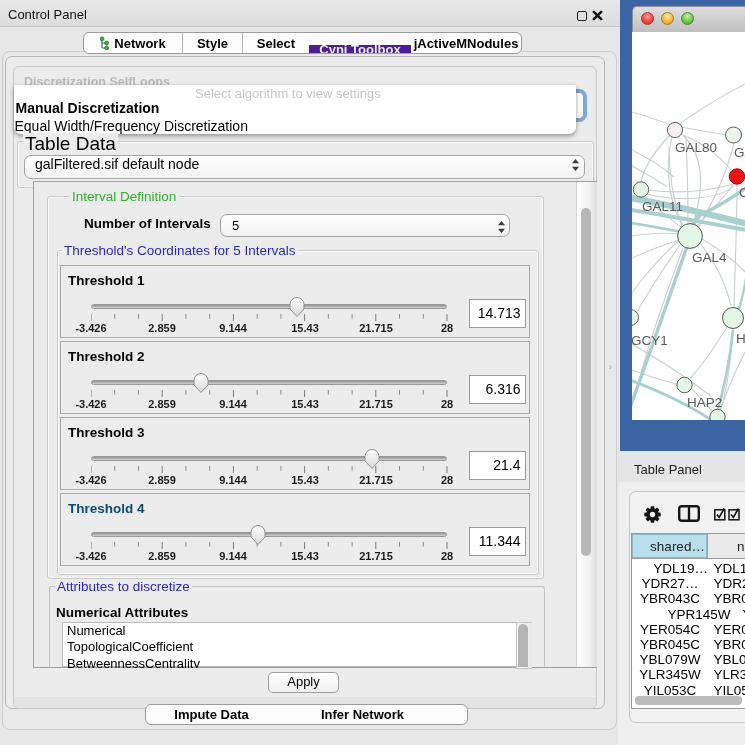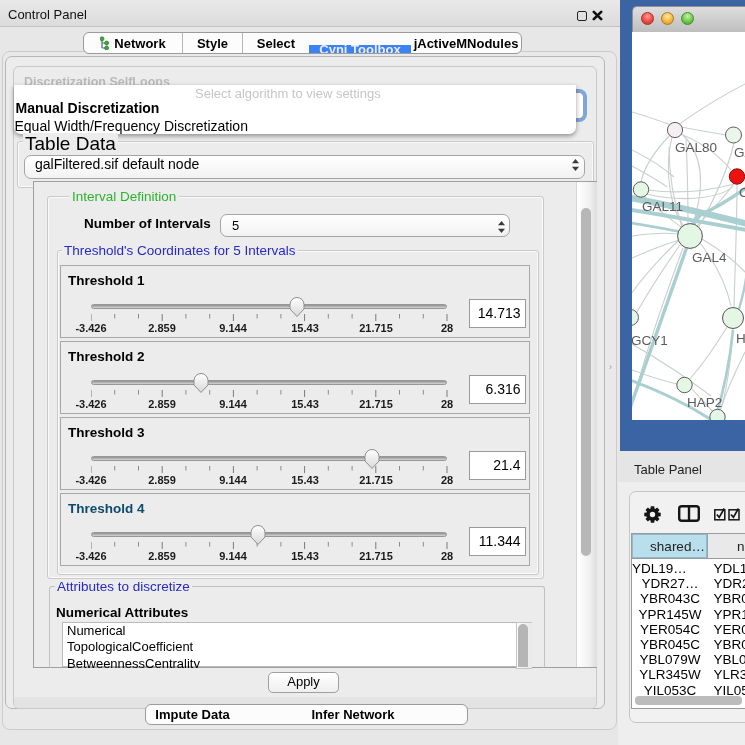--- a/index.html
+++ b/index.html
@@ -28,21 +28,21 @@
   <div style="width:99px;display:flex;align-items:center;justify-content:center;border-right:1px solid #b5b5b5;box-sizing:border-box;">
     <svg width="9" height="14" viewBox="0 0 9 14" style="margin-right:5px;">
         <path d="M2 3 L2 12 M2 7 L6.5 7 M2 12 L6.5 12" stroke="#5a6b80" stroke-width="1.2" fill="none"></path>
         <circle cx="2" cy="2.8" r="2" fill="#3fa53f" stroke="#2d7a2d" stroke-width="0.7"></circle>
         <circle cx="6.6" cy="7" r="2" fill="#3fa53f" stroke="#2d7a2d" stroke-width="0.7"></circle>
         <circle cx="6.6" cy="12" r="2" fill="#3fa53f" stroke="#2d7a2d" stroke-width="0.7"></circle>
       </svg>
     Network</div>
   <div style="width:60px;display:flex;align-items:center;justify-content:center;border-right:1px solid #b5b5b5;box-sizing:border-box;">Style</div>
   <div style="width:66px;display:flex;align-items:center;justify-content:center;box-sizing:border-box;">Select</div>
-  <div style="width:102px;display:flex;align-items:center;justify-content:center;background:#3b82f6;color:#ececec;box-sizing:border-box;margin-top:12px;">Cyni&nbsp;Toolbox</div>
+  <div style="width:102px;display:flex;align-items:center;justify-content:center;background:#4c1d95;color:#ececec;box-sizing:border-box;margin-top:12px;">Cyni&nbsp;Toolbox</div>
   <div style="flex:1;display:flex;align-items:center;justify-content:center;">jActiveMNodules</div>
 </div>
 
 <div class="abs" style="left:24px;top:75px;font-size:12.5px;font-weight:bold;color:#b9b9b9;">Discretization SelfLoops</div>
 <div class="abs" style="left:28px;top:92px;width:554px;height:25px;background:#fff;border:1px solid #9f9f9f;border-radius:5px;box-shadow:0 0 0 3px rgba(110,160,222,0.9);"></div>
 
 <div class="abs" style="left:14px;top:85px;width:561.5px;height:49px;background:#fff;border-radius:0 0 7px 7px;box-shadow:0 2px 5px rgba(0,0,0,0.4);"></div>
 <div class="abs" style="left:195px;top:86px;font-size:13px;color:#c6c6c6;">Select algorithm to view settings</div>
 <div class="abs" style="left:15.5px;top:100px;font-size:14px;font-weight:bold;color:#000;">Manual Discretization</div>
 <div class="abs" style="left:14.5px;top:118px;font-size:14px;color:#000;">Equal Width/Frequency Discretization</div>
@@ -230,21 +230,21 @@
 <div class="abs" style="left:62px;top:622px;width:454px;height:45px;background:#fff;border:1px solid #bbb;border-right:none;box-sizing:border-box;"></div>
 <div class="abs" style="left:67px;top:622.5px;font-size:13px;color:#000;">Numerical</div>
 <div class="abs" style="left:67px;top:639px;font-size:13px;color:#000;">TopologicalCoefficient</div>
 <div class="abs" style="left:67px;top:655.5px;font-size:13px;color:#000;height:12px;overflow:hidden;">BetweennessCentrality</div>
 <div class="abs" style="left:516px;top:622px;width:15px;height:45px;background:linear-gradient(90deg,#fcfcfc,#e8e8e8);border:1px solid #c5c5c5;border-right:none;"></div>
 <div class="abs" style="left:518px;top:624px;width:10px;height:43px;background:#b5b5b5;border-radius:5px 5px 0 0;"></div>
 
 <div class="abs" style="left:268px;top:672px;width:69px;height:19px;background:linear-gradient(#ffffff,#efefef);border:1px solid #9f9f9f;border-radius:5px;text-align:center;font-size:13px;line-height:18px;">Apply</div>
 
 <div class="abs" style="left:145px;top:704px;width:321px;height:19px;background:#fcfcfc;border:1px solid #9b9b9b;border-radius:6px;overflow:hidden;display:flex;font-size:13px;font-weight:bold;">
-  <div style="width:93px;display:flex;align-items:center;justify-content:center;">Impute&nbsp;Data</div>
+  <div style="width:93px;display:flex;align-items:center;justify-content:center;padding-left:19px;">Impute&nbsp;Data</div>
   <div style="flex:1;display:flex;align-items:center;justify-content:center;">Infer&nbsp;Network</div>
 </div>
 
 <div class="abs" style="left:609px;top:362px;font-size:9px;color:#9a9a9a;">›</div>
 
 <div class="abs" style="left:620px;top:0;width:125px;height:451px;background:#3a64a3;"></div>
 
 <div class="abs" style="left:632px;top:6px;width:113px;height:26px;background:linear-gradient(#dedede,#bdbdbd);border:1px solid #8f8f8f;border-right:none;border-radius:5px 0 0 0;"></div>
 <div class="abs" style="left:641px;top:12px;width:11px;height:11px;border-radius:50%;background:radial-gradient(circle at 50% 30%,#ff9a93,#ee4b44 55%,#c33229);border:0.5px solid #a52f27;"></div>
 <div class="abs" style="left:661px;top:12px;width:11px;height:11px;border-radius:50%;background:radial-gradient(circle at 50% 30%,#ffe9a8,#f5b63e 55%,#cf8f23);border:0.5px solid #ab7a1e;"></div>
@@ -343,32 +343,32 @@
   <path d="M17 7.5 L19.4 10.3 L24.4 1.5" stroke="#151515" stroke-width="1.7" fill="none"></path>
 </svg>
 
 <div class="abs" style="left:631px;top:533px;width:114px;height:176px;background:#fff;border:1px solid #9a9a9a;border-right:none;box-sizing:border-box;overflow:hidden;">
   <div style="display:flex;height:25px;border-bottom:1px solid #9a9a9a;box-sizing:border-box;">
     <div style="width:76px;flex:none;background:#b9dfec;border-right:1px solid #8aa8b4;box-shadow:inset 0 0 0 1px #8fbacb;display:flex;align-items:center;justify-content:center;font-size:13.5px;color:#222;box-sizing:border-box;padding-left:16px;">shared…</div>
     <div style="flex:1;background:#e9e9e9;display:flex;align-items:center;font-size:13.5px;color:#222;padding-left:29px;">name</div>
   </div>
   <div style="font-size:13.5px;color:#000;padding-top:2px;">
     <div style="display:flex;height:15.2px;align-items:center;">
-        <div style="width:76px;text-align:left;flex:none;">YDL19…</div>
+        <div style="width:76px;text-align:right;flex:none;">YDL19…</div>
         <div style="padding-left:5.5px;">YDL195W</div>
       </div>
     <div style="display:flex;height:15.2px;align-items:center;">
         <div style="width:76px;text-align:center;flex:none;">YDR27…</div>
         <div style="padding-left:5.5px;">YDR277C</div>
       </div>
     <div style="display:flex;height:15.2px;align-items:center;">
         <div style="width:76px;text-align:center;flex:none;">YBR043C</div>
         <div style="padding-left:5.5px;">YBR043C</div>
       </div>
-    <div style="display:flex;height:15.2px;align-items:flex-end;">
+    <div style="display:flex;height:15.2px;align-items:flex-end;margin-left:29px;">
         <div style="width:76px;text-align:center;flex:none;">YPR145W</div>
         <div style="padding-left:5.5px;">YPR145W</div>
       </div>
     <div style="display:flex;height:15.2px;align-items:center;">
         <div style="width:76px;text-align:center;flex:none;">YER054C</div>
         <div style="padding-left:5.5px;">YER054C</div>
       </div>
     <div style="display:flex;height:15.2px;align-items:center;">
         <div style="width:76px;text-align:center;flex:none;">YBR045C</div>
         <div style="padding-left:5.5px;">YBR045C</div>

